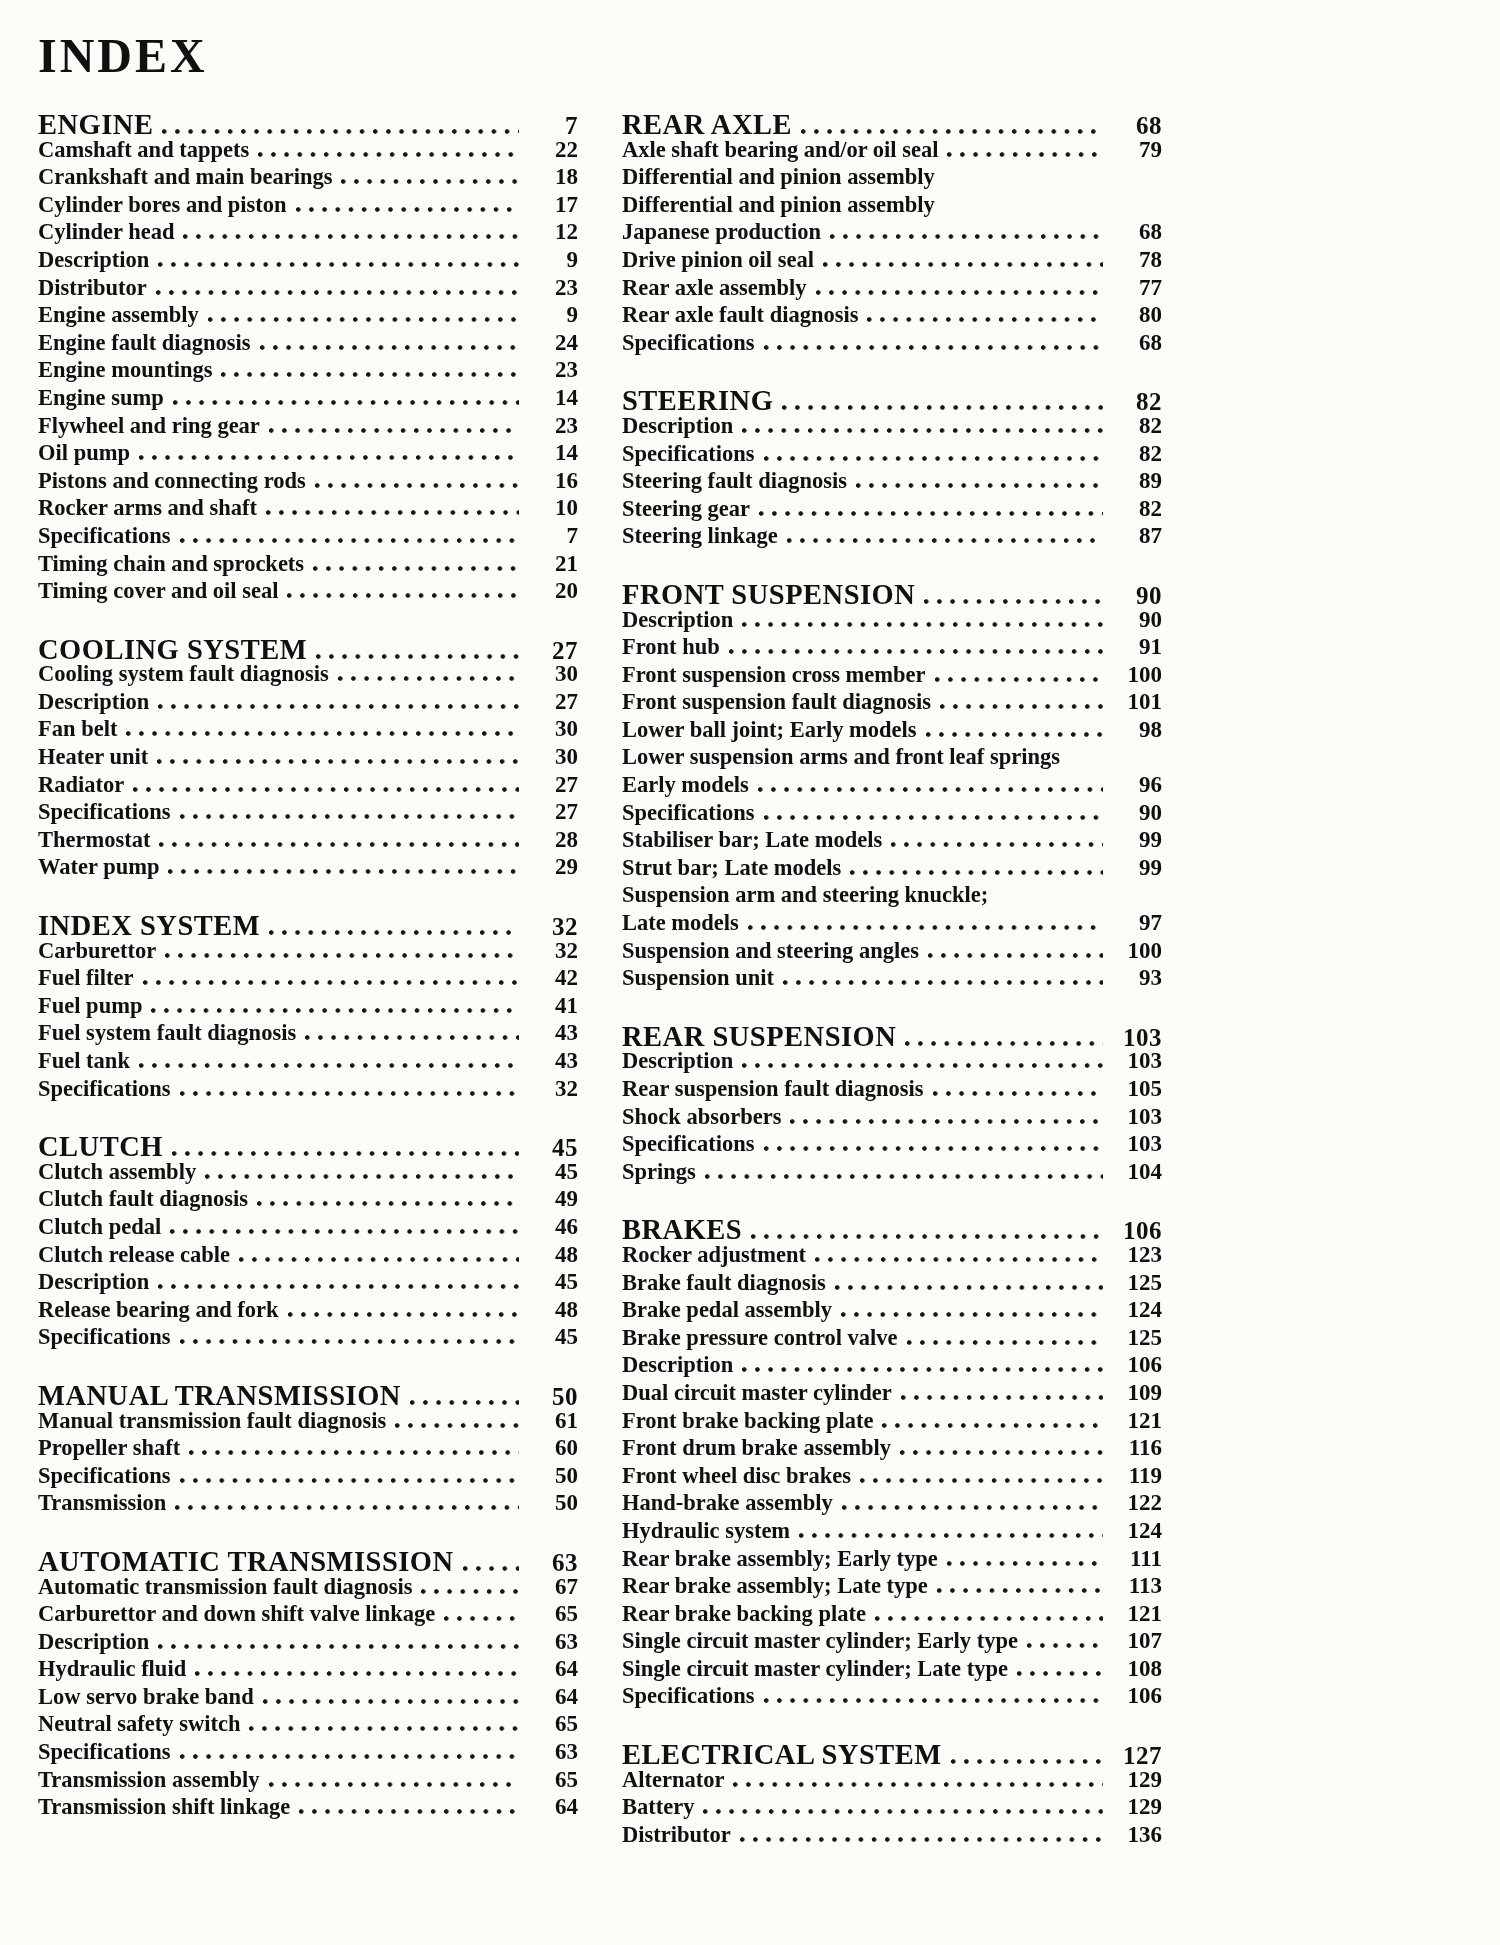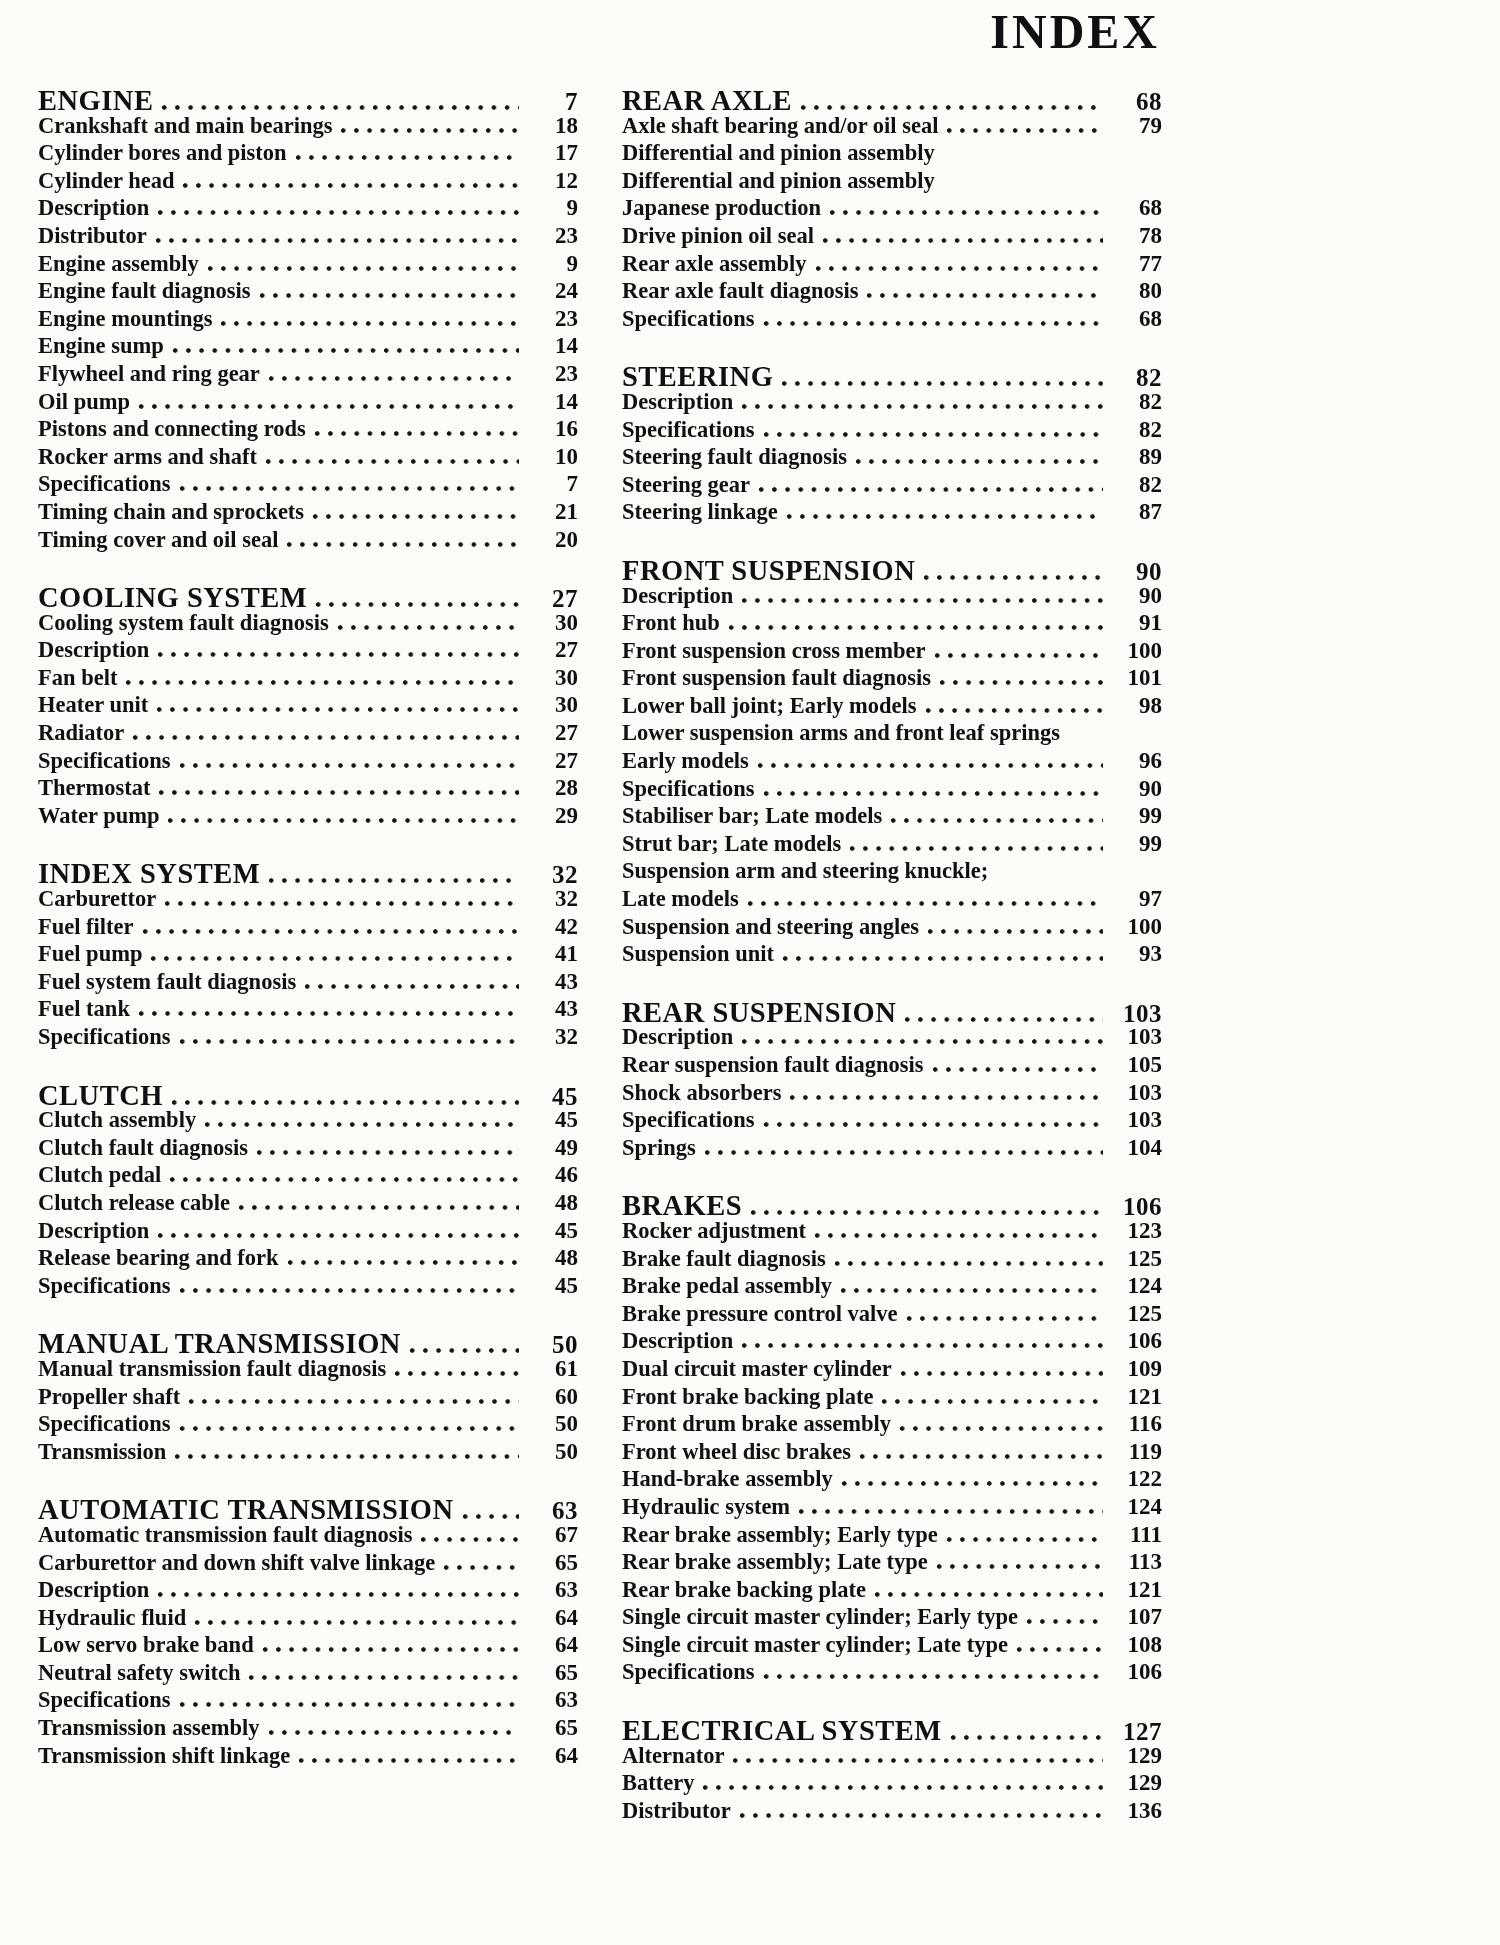--- a/index.html
+++ b/index.html
@@ -6,23 +6,23 @@
   body {
     width: 1500px; height: 1945px;
     background: #fbfbf8;
     color: #101010;
     font-family: "Liberation Serif", serif;
     overflow: hidden;
   }
   .page { position: relative; width: 1500px; height: 1945px; }
   .title {
     margin: 0 0 0 38px;
-    padding-top: 4px;
+    padding-top: 28px;
     width: 1122px;
-    text-align: right;
+    text-align: left;
     font-size: 48px;
     font-weight: 700;
     letter-spacing: 3px;
   }
   .columns {
     display: flex;
     margin-left: 38px;
     margin-top: 26px;
     gap: 44px;
   }
@@ -59,20 +59,25 @@
   <h1 class="title">INDEX</h1>
   <div class="columns">
     <div class="col">
         <section class="section">
           <div class="row head">
             <span class="label">ENGINE</span>
             <span class="dots"></span>
             <span class="pnum">7</span>
           </div>
           <div class="row">
+            <span class="label">Camshaft and tappets</span>
+            <span class="dots"></span>
+            <span class="pnum">22</span>
+          </div>
+          <div class="row">
             <span class="label">Crankshaft and main bearings</span>
             <span class="dots"></span>
             <span class="pnum">18</span>
           </div>
           <div class="row">
             <span class="label">Cylinder bores and piston</span>
             <span class="dots"></span>
             <span class="pnum">17</span>
           </div>
           <div class="row">

